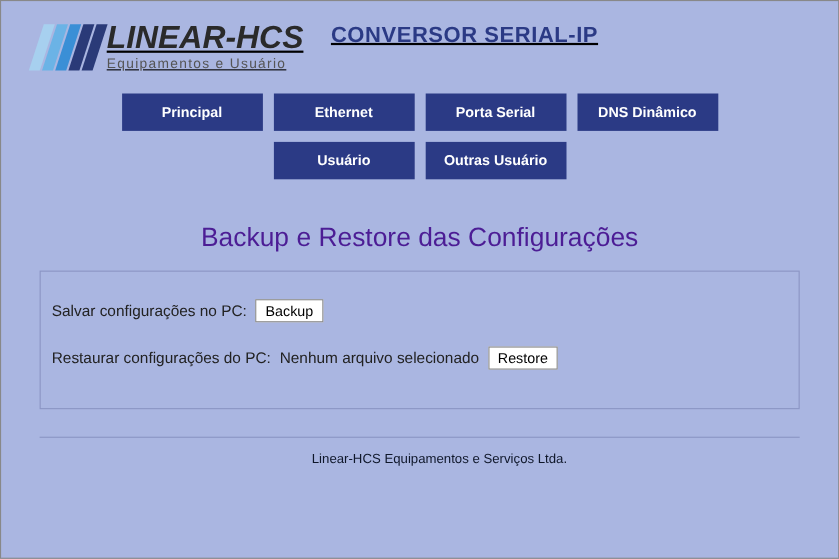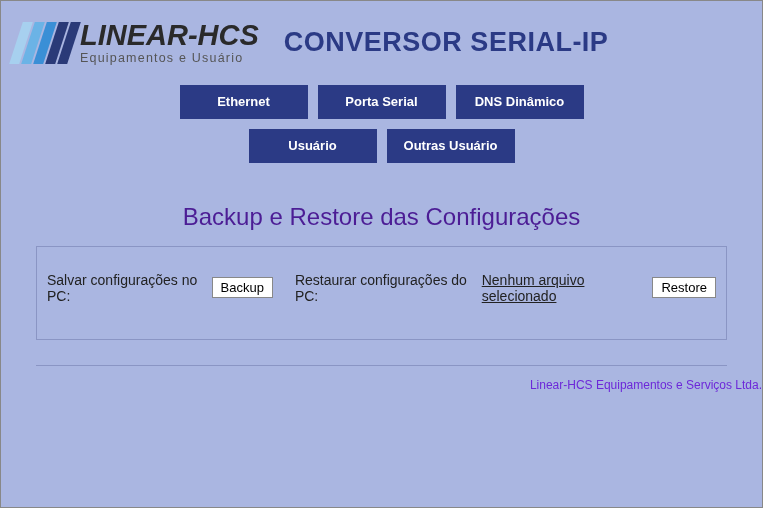--- a/index.html
+++ b/index.html
@@ -14,23 +14,23 @@
     height: 508px;
     background: #aab6e1;
     border: 1px solid #888;
     box-shadow: 2px 2px 6px rgba(0,0,0,0.3);
     position: relative;
     display: flex;
     flex-direction: column;
   }
   .header {
     display: flex;
-    align-items: center;
-    padding: 20px 35px 10px 15px;
+    padding: 20px 35px 10px 32px;
     gap: 25px;
+    text-decoration: underline;
   }
   .logo {
     display: flex;
     align-items: center;
     gap: 6px;
   }
   .bars {
     display: flex;
     align-items: flex-end;
     gap: 2px;
@@ -58,21 +58,21 @@
     color: #2a2a2a;
     letter-spacing: 0;
   }
   .logo-text .sub {
     font-size: 12.5px;
     color: #555;
     letter-spacing: 1.2px;
     margin-top: 2px;
   }
   .title {
-    font-size: 27px;
+    font-size: 20px;
     font-weight: bold;
     color: #2b3a85;
     letter-spacing: 0.5px;
   }
   .nav {
     display: flex;
     flex-direction: column;
     align-items: center;
     gap: 10px;
     margin-top: 10px;
@@ -99,21 +99,21 @@
     font-weight: normal;
     font-size: 24px;
     margin-top: 40px;
     margin-bottom: 15px;
   }
   .content-box {
     margin: 0 35px;
     border: 1px solid #8a95c4;
     padding: 25px 10px 35px 10px;
     display: flex;
-    flex-direction: row;
+    flex-direction: column;
     align-items: flex-start;
     gap: 22px;
     font-size: 14px;
     color: #222;
   }
   .row {
     display: flex;
     align-items: center;
     gap: 8px;
   }
@@ -121,30 +121,29 @@
     background: #ffffff;
     border: 1px solid #888;
     padding: 2px 8px;
     font-size: 13px;
     font-family: inherit;
     cursor: pointer;
   }
   .file-status {
     font-size: 14px;
     color: #222;
-    text-decoration: underline;
   }
   .footer-sep {
     margin: 25px 35px 0 35px;
     border: none;
     border-top: 1px solid #8a95c4;
   }
   .footer {
-    text-align: right;
-    color: #6d28d9;
+    text-align: center;
+    color: #0f172a;
     font-size: 12px;
     margin-top: 12px;
     padding-left: 36px;
   }
 </style>
 </head>
 <body>
 
 <div class="page">
 
@@ -160,20 +159,21 @@
       <div class="logo-text">
         <div class="main">LINEAR-HCS</div>
         <div class="sub">Equipamentos e Usuário</div>
       </div>
     </div>
     <div class="title">CONVERSOR SERIAL-IP</div>
   </div>
 
   <div class="nav">
     <div class="nav-row">
+      <div class="nav-btn">Principal</div>
       <div class="nav-btn">Ethernet</div>
       <div class="nav-btn">Porta Serial</div>
       <div class="nav-btn">DNS Dinâmico</div>
     </div>
     <div class="nav-row">
       <div class="nav-btn">Usuário</div>
       <div class="nav-btn">Outras Usuário</div>
     </div>
   </div>
 

